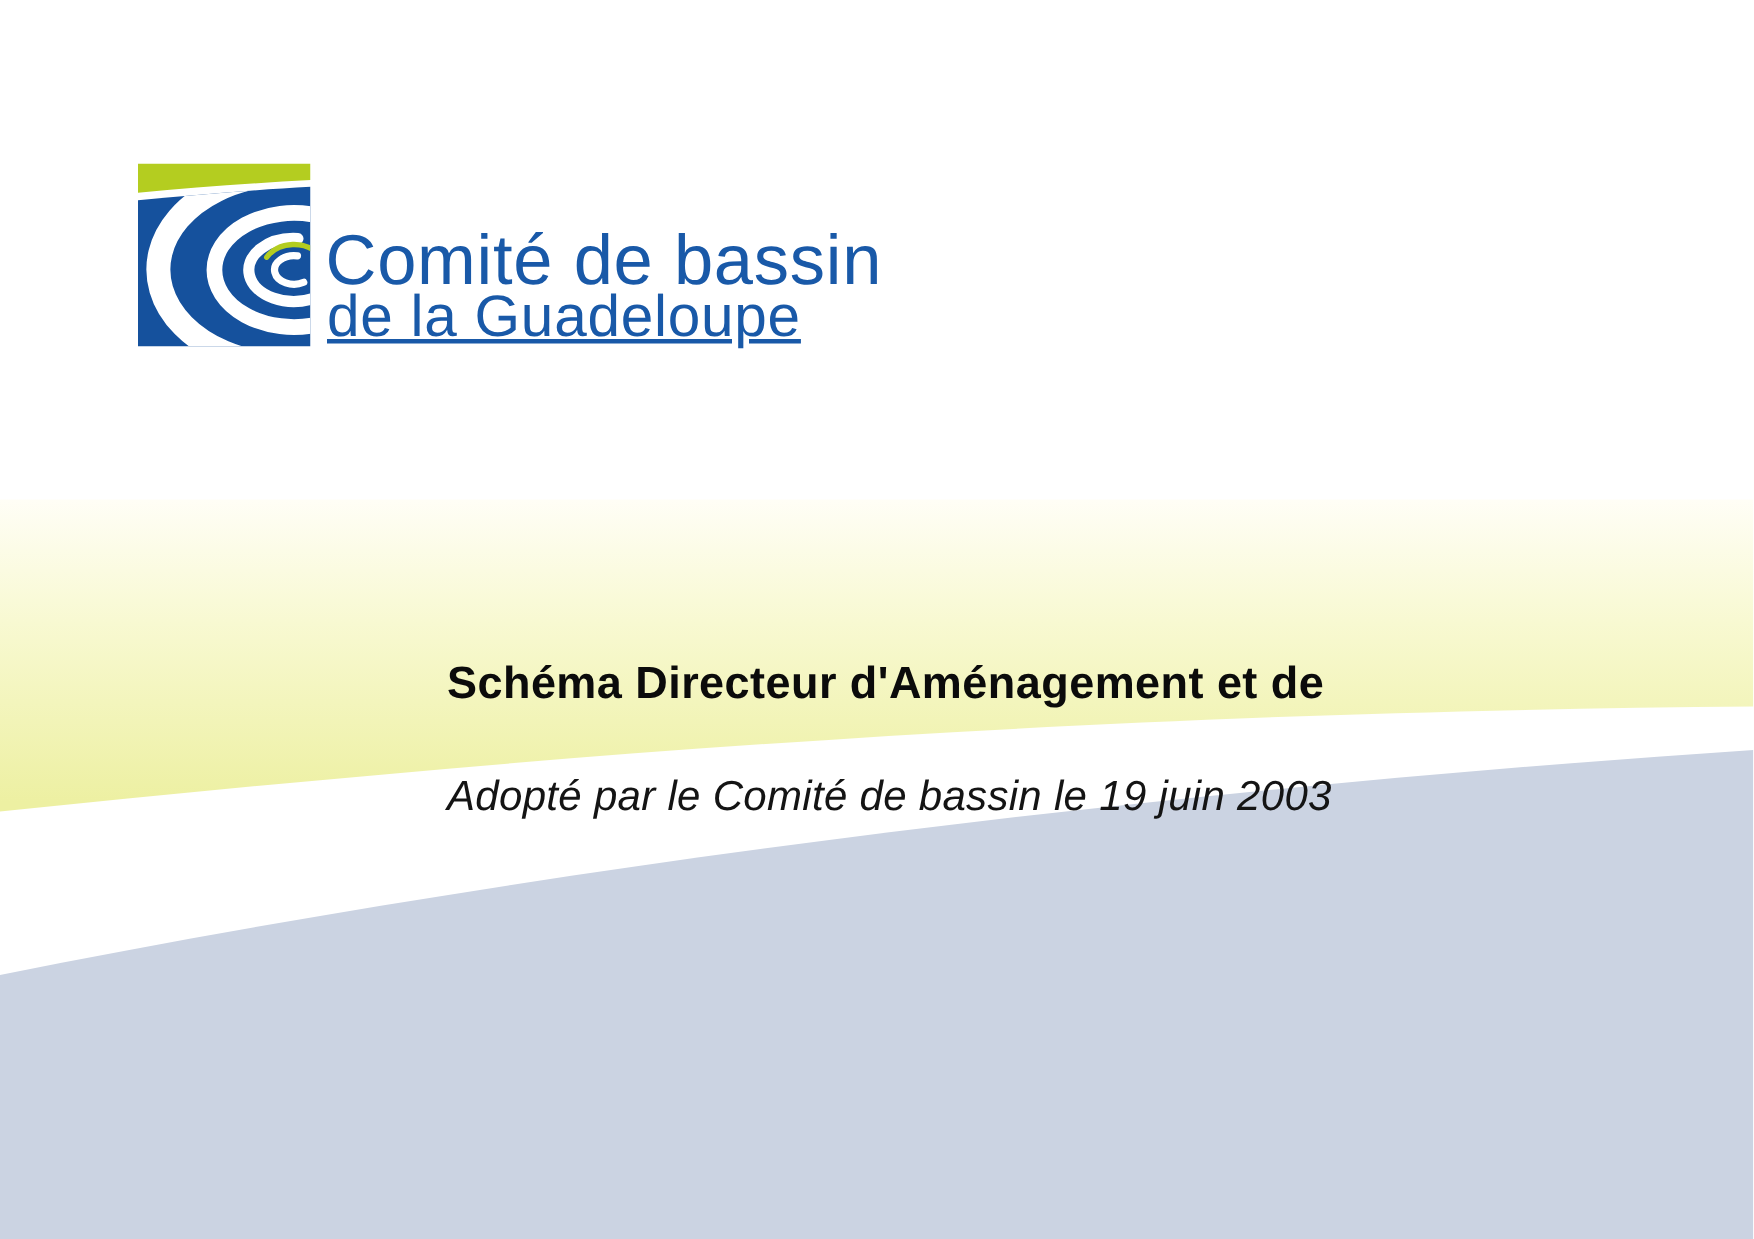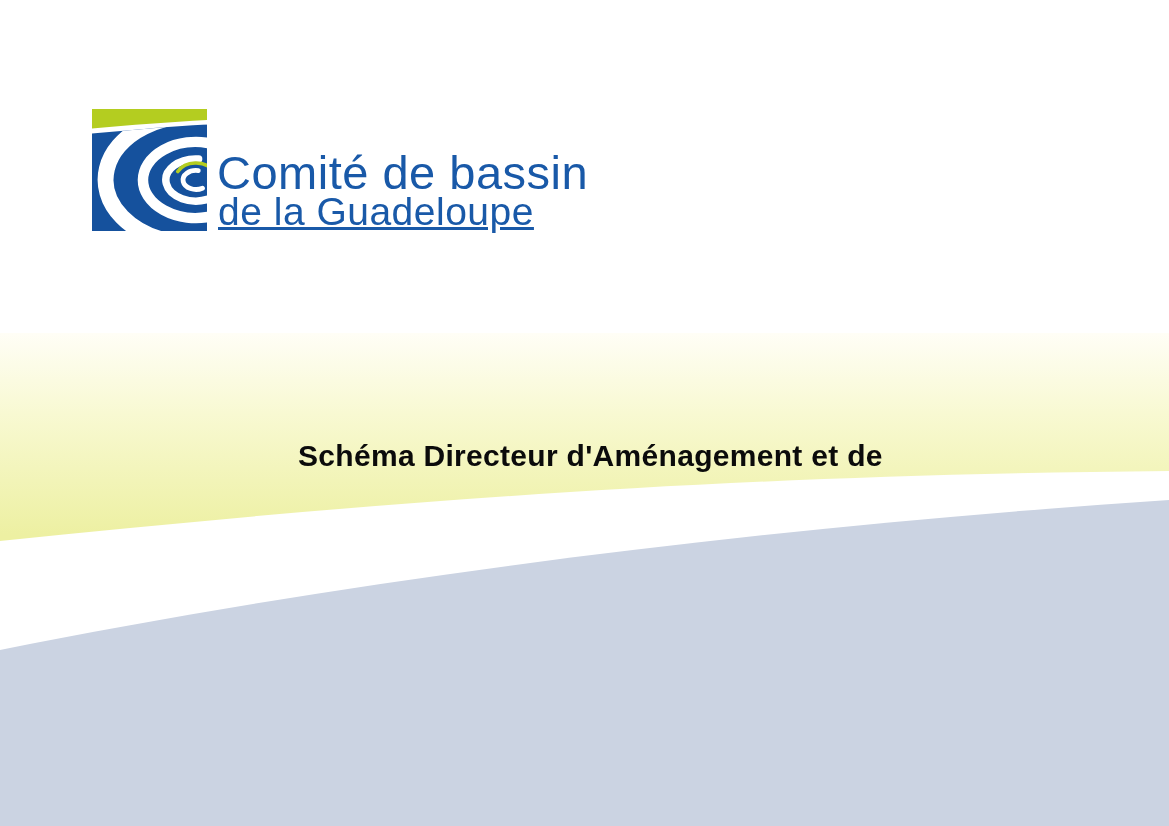--- a/index.html
+++ b/index.html
@@ -83,15 +83,16 @@
     </svg>
     <span class="logo-name-1">Comité de bassin</span>
     <span class="logo-name-2">de la Guadeloupe</span>
   </div>
 
   <div class="title-block">
     <span class="line">Schéma Directeur d'Aménagement et de</span>
   </div>
 
   <div class="subtitle-block">
+    <span class="line">Adopté par le Comité de bassin le 19 juin 2003</span>
   </div>
 
 </div>
 
 </body></html>

